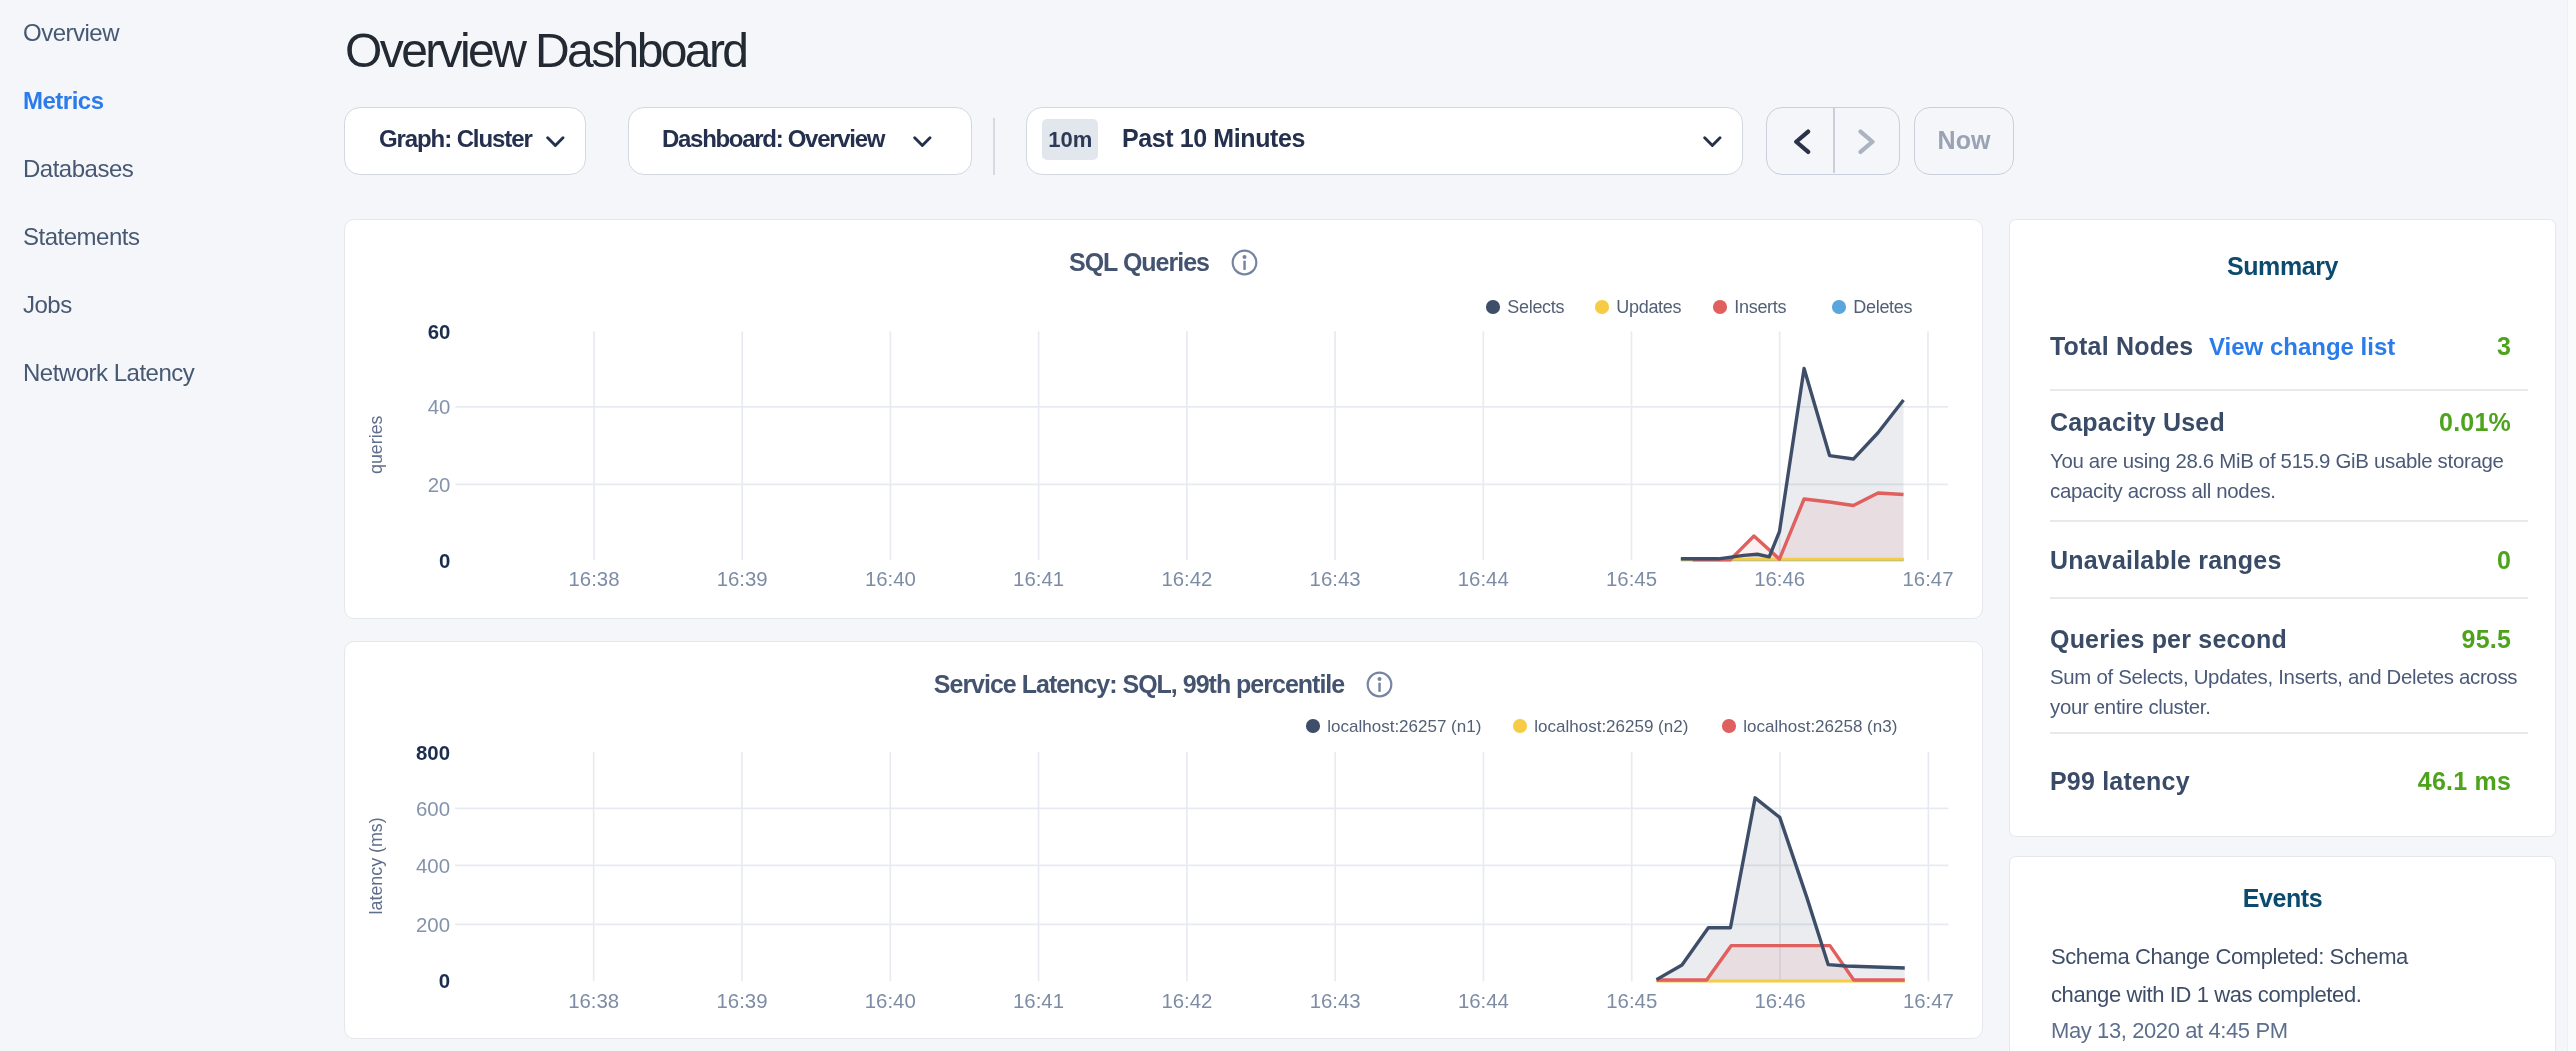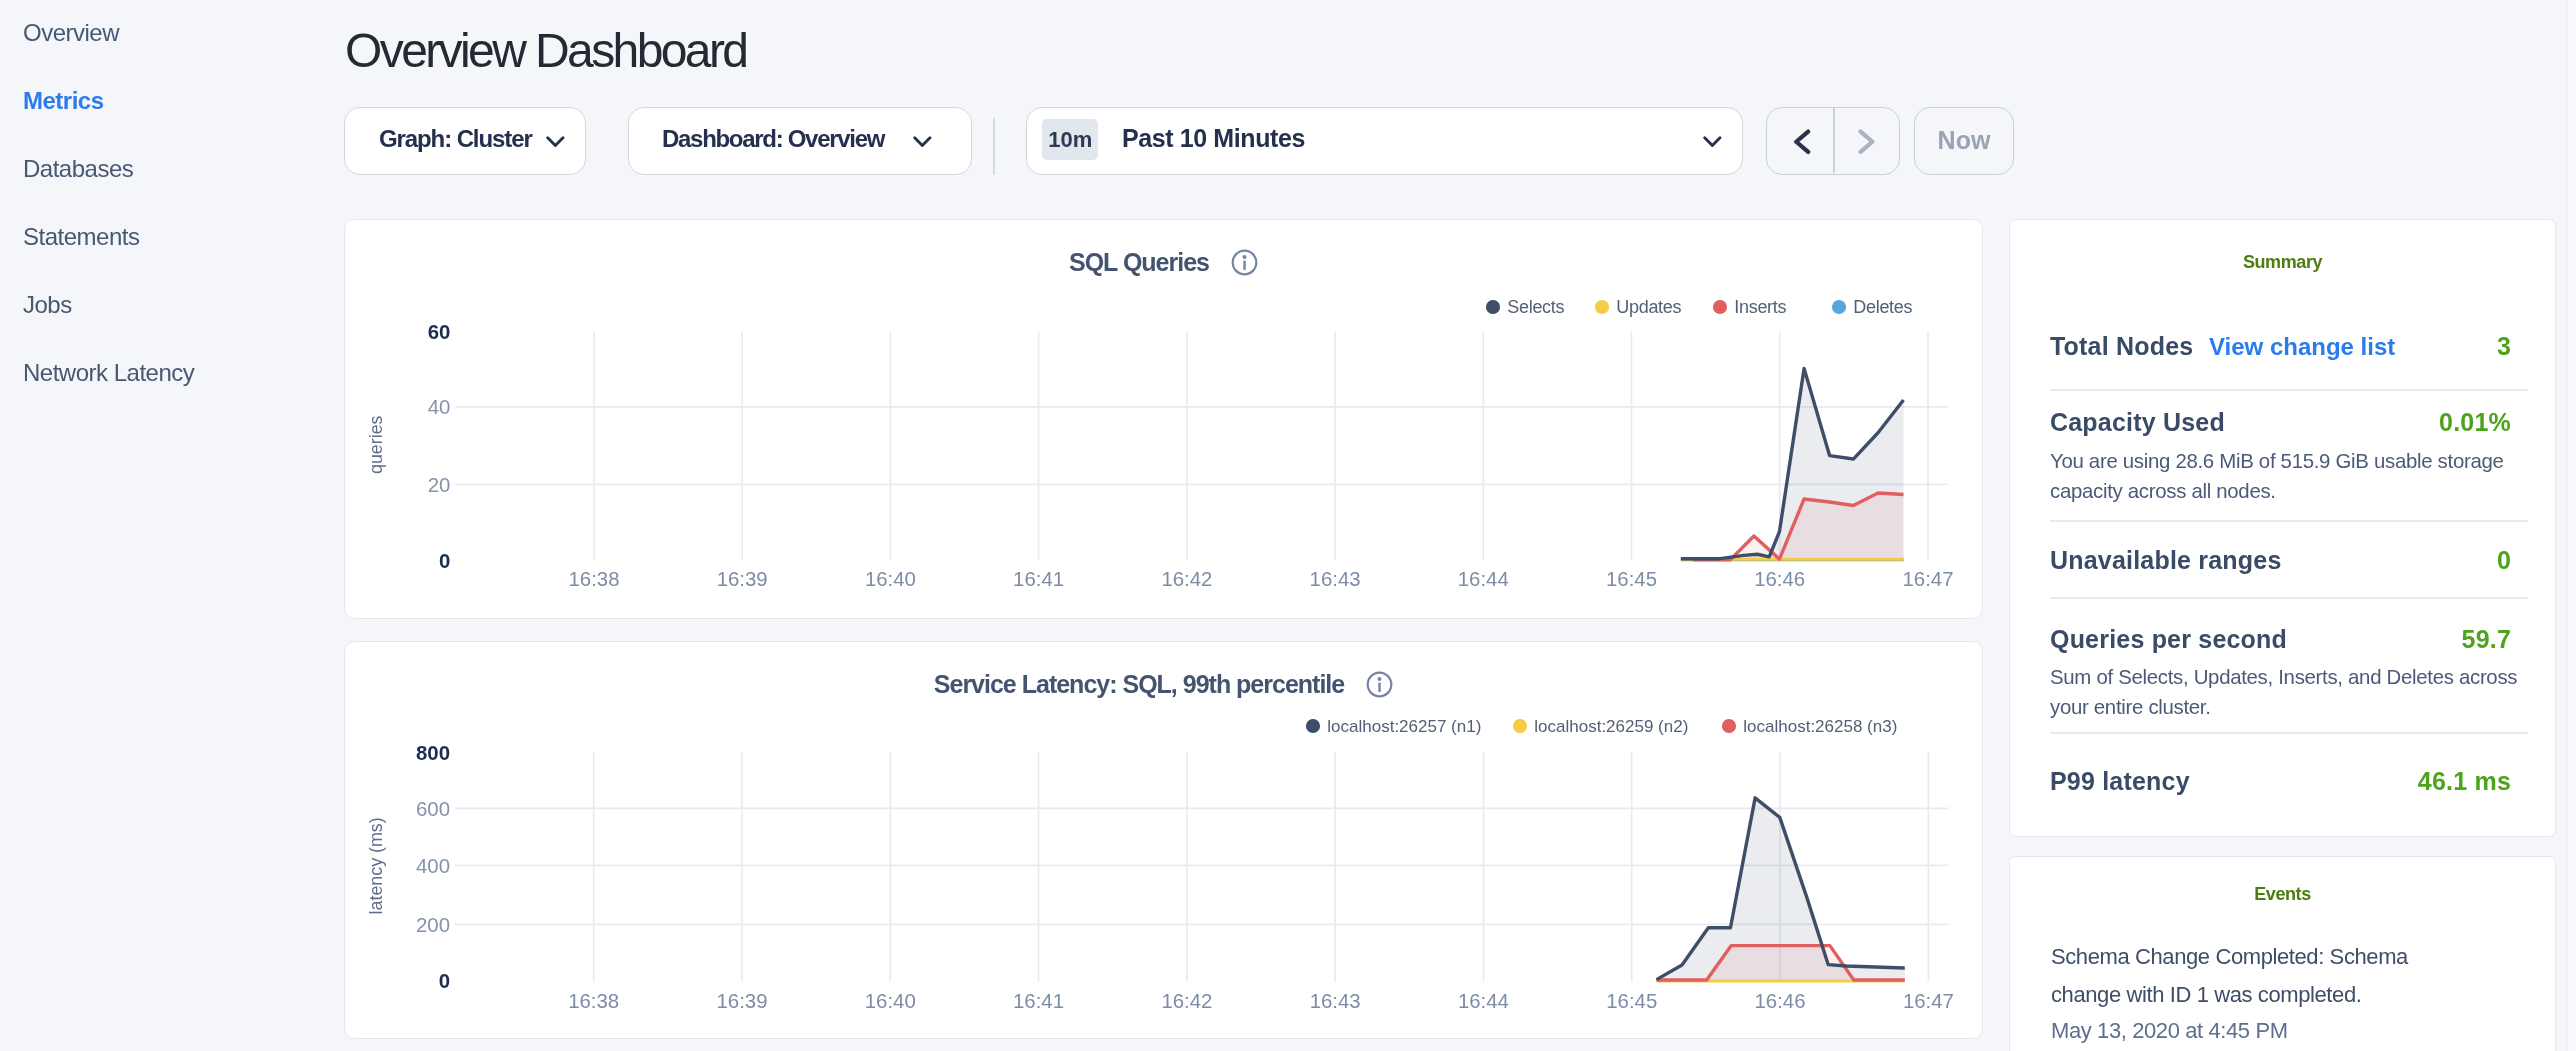--- a/index.html
+++ b/index.html
@@ -28,21 +28,21 @@
 
   
   .card { position:absolute; left:344px; width:1639px; background:#fff; border:1.7px solid #e4e7ec; border-radius:10.2px; }
   .ctitle { position:absolute; left:0; right:0; top:28px; display:flex; justify-content:center; align-items:center; gap:22px; }
   .ctitle span { font-size:25px; font-weight:bold; color:#44536f; letter-spacing:-1px; }
   .legend { position:absolute; font-size:18px; letter-spacing:-0.3px; color:#525f74; white-space:nowrap; }
   .legend .dot { display:inline-block; width:13.6px; height:13.6px; border-radius:50%; margin-right:7.7px; position:relative; top:0.9px; }
 
   
   .panel { position:absolute; left:2009px; width:547px; background:#fff; border:1.7px solid #e4e7ec; border-radius:6.8px; }
-  .ptitle { position:absolute; left:0; right:0; text-align:center; font-size:18px; font-weight:bold; color:#4d7c0f; letter-spacing:-0.4px; }
+  .ptitle { position:absolute; left:0; right:0; text-align:center; font-size:25px; font-weight:bold; color:#0c4a6e; letter-spacing:-0.4px; }
   .srow-h { position:absolute; left:41px; font-size:25px; font-weight:bold; color:#394b66; letter-spacing:0.2px; }
   .srow-v { position:absolute; right:65px; font-size:25px; font-weight:bold; color:#4da31c; letter-spacing:0.2px; }
   .srow-d { position:absolute; left:41px; right:34px; font-size:20.4px; letter-spacing:-0.3px; color:#4a5a78; line-height:30px; }
   .sdiv { position:absolute; left:41px; right:31px; height:1.7px; background:#e7e9ed; }
   .link { color:#2b7cea; font-weight:bold; }
 
   .scrollstrip { position:absolute; right:0; top:0; width:9.4px; height:1051px; background:#f9fafc; border-left:0.9px solid #edeff3; }
 </style>
 </head>
 <body>
@@ -217,21 +217,21 @@
   <div class="srow-v" style="top:332px;">3</div>
   <div class="sdiv" style="left:2050px; right:48px; top:389px;"></div>
   <div class="srow-h" style="left:2050px; top:408px;">Capacity Used</div>
   <div class="srow-v" style="top:408px;">0.01%</div>
   <div class="srow-d" style="left:2050px; width:493px; top:446px;">You are using 28.6 MiB of 515.9 GiB usable storage<br>capacity across all nodes.</div>
   <div class="sdiv" style="left:2050px; right:48px; top:520px;"></div>
   <div class="srow-h" style="left:2050px; top:546px;">Unavailable ranges</div>
   <div class="srow-v" style="top:546px;">0</div>
   <div class="sdiv" style="left:2050px; right:48px; top:597px;"></div>
   <div class="srow-h" style="left:2050px; top:625px;">Queries per second</div>
-  <div class="srow-v" style="top:625px;">59.7</div>
+  <div class="srow-v" style="top:625px;">95.5</div>
   <div class="srow-d" style="left:2050px; width:493px; top:662px;">Sum of Selects, Updates, Inserts, and Deletes across<br>your entire cluster.</div>
   <div class="sdiv" style="left:2050px; right:48px; top:732px;"></div>
   <div class="srow-h" style="left:2050px; top:767px;">P99 latency</div>
   <div class="srow-v" style="top:767px;">46.1 ms</div>
 
   <div class="panel" style="top:856px; height:255px;">
     <div class="ptitle" style="top:27px;">Events</div>
   </div>
   <div class="abs" style="left:2051px; top:938px; width:476px; font-size:22px; letter-spacing:-0.4px; color:#3e4d68; line-height:38px;">Schema Change Completed: Schema<br>change with ID 1 was completed.</div>
   <div class="abs" style="left:2051px; top:1018px; font-size:22px; letter-spacing:-0.4px; color:#5d6f8d;">May 13, 2020 at 4:45 PM</div>

